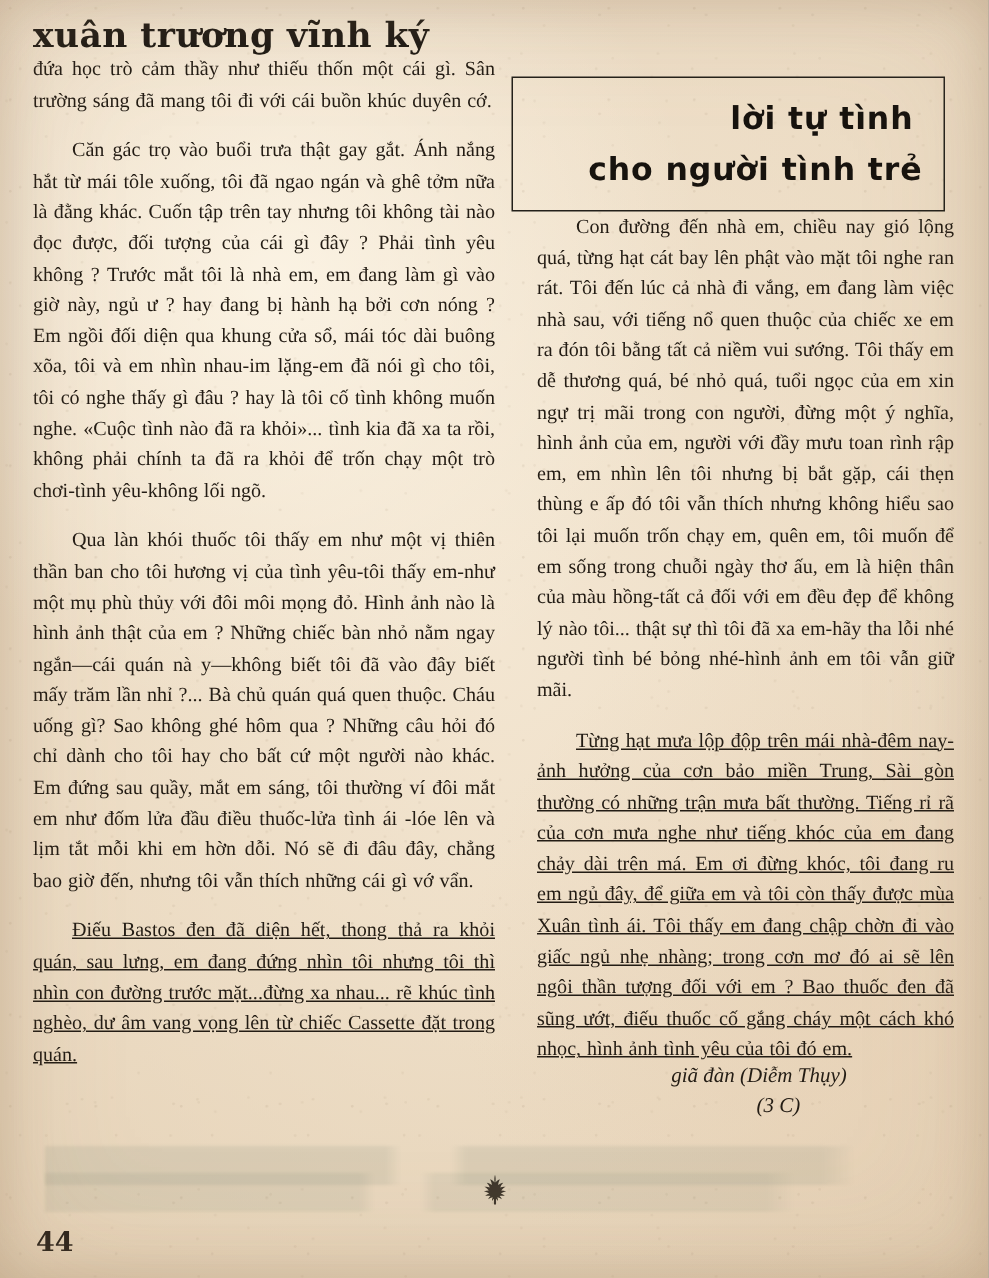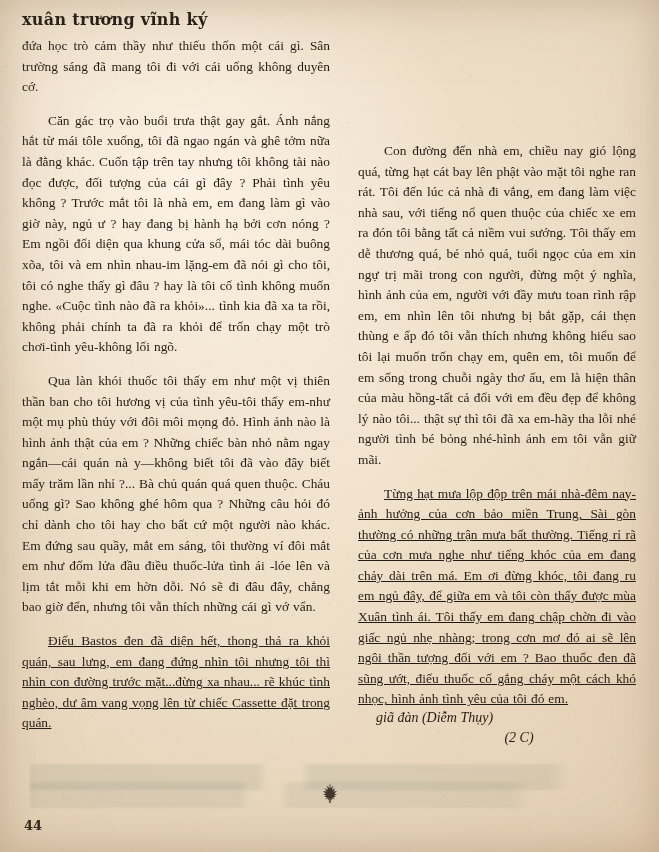--- a/index.html
+++ b/index.html
@@ -49,21 +49,21 @@
       inset 0 0 90px rgba(160,132,98,0.16);
   }
 
   
   .running-head {
     position: absolute;
     left: 22px;
     top: 10px;
     font-family: "DejaVu Serif", "Liberation Serif", serif;
     font-weight: bold;
-    font-size: 16px;
+    font-size: 23px;
     letter-spacing: 0.3px;
     color: #1f1a14;
   }
 
   
   .col {
     position: absolute;
     font-size: 13.4px;
     line-height: 20.6px;
     text-align: justify;
@@ -111,41 +111,41 @@
   .signature {
     position: absolute;
     left: 358px;
     top: 708px;
     width: 278px;
     font-style: italic;
     font-size: 14px;
     line-height: 20px;
     color: #231c14;
   }
-  .sig-line1 { display: block; padding-left: 18px; }
+  .sig-line1 { display: block; text-align: center; padding-left: 18px; }
   .sig-line2 { display: block; text-align: center; padding-left: 44px; }
 
   
   .ornament {
     position: absolute;
     left: 318px;
     top: 782px;
     width: 24px;
     height: 22px;
     opacity: 0.88;
   }
 
   
   .folio {
     position: absolute;
     left: 24px;
     top: 818px;
     font-family: "DejaVu Serif", "Liberation Serif", serif;
     font-weight: bold;
-    font-size: 13px;
+    font-size: 18px;
     color: #2b231a;
   }
 
   
   .showthrough {
     position: absolute;
     left: 30px;
     top: 764px;
     width: 540px;
     height: 26px;
@@ -163,36 +163,42 @@
 </style>
 </head>
 <body>
 
 <div class="page">
 
   <div class="grain"></div>
 
   <div class="running-head">xuân trương vĩnh ký</div>
 
+  <div class="title-box">
+    <div class="inner">
+      <span class="title-l1">lời tự tình</span>
+      <span class="title-l2">cho người tình trẻ</span>
+    </div>
+  </div>
 
   <div class="col col-left">
-    <p class="noindent">đứa học trò cảm thầy như thiếu thốn một cái gì. Sân trường sáng đã mang tôi đi với cái uống không duyên cớ.</p>
+    <p class="noindent">đứa học trò cảm thầy như thiếu thốn một cái gì. Sân trường sáng đã mang tôi đi với cái buồn khúc duyên cớ.</p>
     <p>Căn gác trọ vào buổi trưa thật gay gắt. Ánh nắng hắt từ mái tôle xuống, tôi đã ngao ngán và ghê tởm nữa là đằng khác. Cuốn tập trên tay nhưng tôi không tài nào đọc được, đối tượng của cái gì đây ? Phải tình yêu không ? Trước mắt tôi là nhà em, em đang làm gì vào giờ này, ngủ ư ? hay đang bị hành hạ bởi cơn nóng ? Em ngồi đối diện qua khung cửa sổ, mái tóc dài buông xõa, tôi và em nhìn nhau-im lặng-em đã nói gì cho tôi, tôi có nghe thấy gì đâu ? hay là tôi cố tình không muốn nghe. «Cuộc tình nào đã ra khỏi»... tình kia đã xa ta rồi, không phải chính ta đã ra khỏi để trốn chạy một trò chơi-tình yêu-không lối ngõ.</p>
     <p>Qua làn khói thuốc tôi thấy em như một vị thiên thần ban cho tôi hương vị của tình yêu-tôi thấy em-như một mụ phù thủy với đôi môi mọng đỏ. Hình ảnh nào là hình ảnh thật của em ? Những chiếc bàn nhỏ nằm ngay ngắn—cái quán nà y—không biết tôi đã vào đây biết mấy trăm lần nhỉ ?... Bà chủ quán quá quen thuộc. Cháu uống gì? Sao không ghé hôm qua ? Những câu hỏi đó chỉ dành cho tôi hay cho bất cứ một người nào khác. Em đứng sau quầy, mắt em sáng, tôi thường ví đôi mắt em như đốm lửa đầu điều thuốc-lửa tình ái -lóe lên và lịm tắt mỗi khi em hờn dỗi. Nó sẽ đi đâu đây, chẳng bao giờ đến, nhưng tôi vẫn thích những cái gì vớ vẩn.</p>
     <p>Điếu Bastos đen đã diện hết, thong thả ra khỏi quán, sau lưng, em đang đứng nhìn tôi nhưng tôi thì nhìn con đường trước mặt...đừng xa nhau... rẽ khúc tình nghèo, dư âm vang vọng lên từ chiếc Cassette đặt trong quán.</p>
   </div>
 
   <div class="col col-right">
     <p>Con đường đến nhà em, chiều nay gió lộng quá, từng hạt cát bay lên phật vào mặt tôi nghe ran rát. Tôi đến lúc cả nhà đi vắng, em đang làm việc nhà sau, với tiếng nổ quen thuộc của chiếc xe em ra đón tôi bằng tất cả niềm vui sướng. Tôi thấy em dễ thương quá, bé nhỏ quá, tuổi ngọc của em xin ngự trị mãi trong con người, đừng một ý nghĩa, hình ảnh của em, người với đầy mưu toan rình rập em, em nhìn lên tôi nhưng bị bắt gặp, cái thẹn thùng e ấp đó tôi vẫn thích nhưng không hiểu sao tôi lại muốn trốn chạy em, quên em, tôi muốn để em sống trong chuỗi ngày thơ ấu, em là hiện thân của màu hồng-tất cả đối với em đều đẹp để không lý nào tôi... thật sự thì tôi đã xa em-hãy tha lỗi nhé người tình bé bỏng nhé-hình ảnh em tôi vẫn giữ mãi.</p>
     <p>Từng hạt mưa lộp độp trên mái nhà-đêm nay-ảnh hưởng của cơn bảo miền Trung, Sài gòn thường có những trận mưa bất thường. Tiếng rỉ rã của cơn mưa nghe như tiếng khóc của em đang chảy dài trên má. Em ơi đừng khóc, tôi đang ru em ngủ đây, để giữa em và tôi còn thấy được mùa Xuân tình ái. Tôi thấy em đang chập chờn đi vào giấc ngủ nhẹ nhàng; trong cơn mơ đó ai sẽ lên ngôi thần tượng đối với em ? Bao thuốc đen đã sũng ướt, điếu thuốc cố gắng cháy một cách khó nhọc, hình ảnh tình yêu của tôi đó em.</p>
   </div>
 
   <div class="signature">
     <span class="sig-line1">giã đàn (Diễm Thụy)</span>
-    <span class="sig-line2">(2 C)</span>
+    <span class="sig-line2">(3 C)</span>
   </div>
 
   <div class="showthrough"></div>
   <div class="showthrough s2"></div>
 
   <div class="ornament">
     <svg viewBox="0 0 24 22" width="24" height="22" aria-hidden="true">
       <g fill="#2b241b">
         <path d="M12 1.2c.55 1.9.6 3.5.25 5.2 .9-1.1 1.9-1.85 3.05-2.3-.75 1.35-1.15 2.6-1.2 3.95 1.1-.9 2.2-1.4 3.4-1.55-1.0 1.05-1.65 2.05-2.0 3.1 1.25-.45 2.4-.55 3.6-.35-1.3.7-2.25 1.5-2.9 2.45 1.2 0 2.25.2 3.25.65-1.45.2-2.6.65-3.5 1.35 1.0.35 1.85.85 2.6 1.55-1.3-.25-2.45-.2-3.5.15 .7.6 1.2 1.3 1.55 2.1-1.0-.7-2.0-1.1-3.05-1.25 .35.8.5 1.6.45 2.45-.6-.95-1.25-1.6-2.0-2.05-.75.45-1.4 1.1-2.0 2.05-.05-.85.1-1.65.45-2.45-1.05.15-2.05.55-3.05 1.25 .35-.8.85-1.5 1.55-2.1-1.05-.35-2.2-.4-3.5-.15 .75-.7 1.6-1.2 2.6-1.55-.9-.7-2.05-1.15-3.5-1.35 1.0-.45 2.05-.65 3.25-.65-.65-.95-1.6-1.75-2.9-2.45 1.2-.2 2.35-.1 3.6.35-.35-1.05-1.0-2.05-2.0-3.1 1.2.15 2.3.65 3.4 1.55-.05-1.35-.45-2.6-1.2-3.95 1.15.45 2.15 1.2 3.05 2.3-.35-1.7-.3-3.3.25-5.2z"></path>
         <path d="M11.3 15.6h1.4v5.4h-1.4z"></path>

